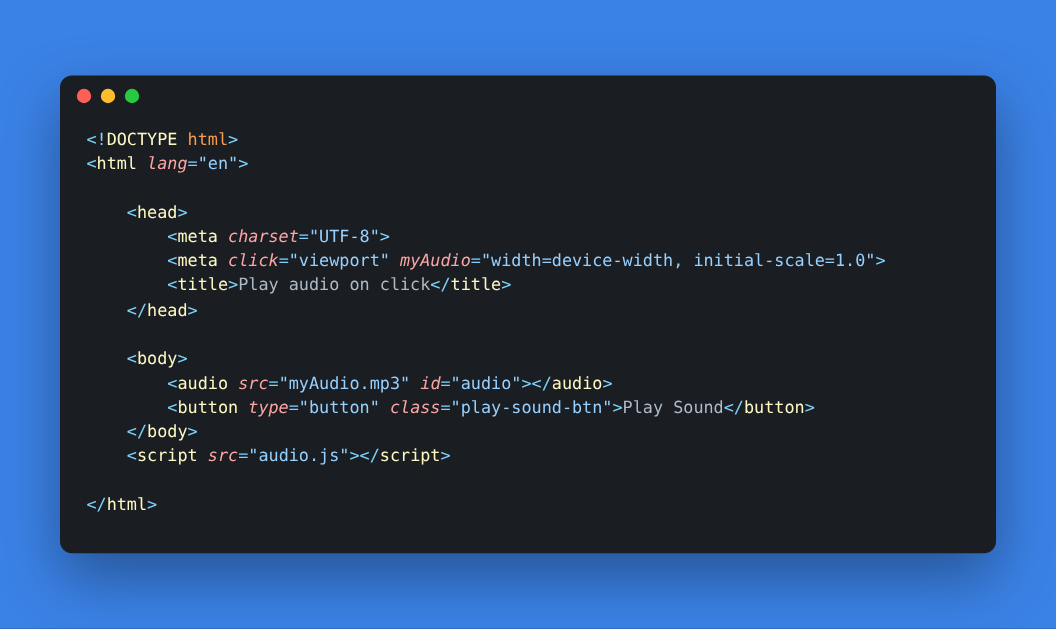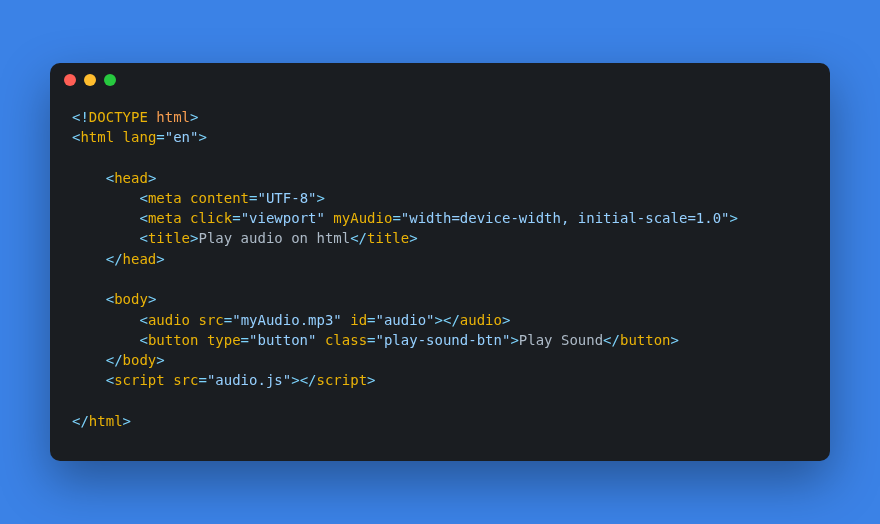--- a/index.html
+++ b/index.html
@@ -32,43 +32,43 @@
   .dot.yellow { background: #ffbd2e; }
   .dot.green { background: #27c93f; }
   .code {
     padding: 10px 22px 30px 22px;
     font-size: 14px;
     line-height: 1.45;
     color: #d4d4d4;
     white-space: pre;
   }
   .p  { color: #7dd3fc; }      
-  .t  { color: #eab308; }      
-  .a  { color: #eab308; }      
+  .t  { color: #fef9c3; }      
+  .a  { color: #fca5a5; font-style: italic; }      
   .eq { color: #7dd3fc; }
   .s  { color: #96d0ff; }      
   .tx { color: #adbac7; }      
   .dt { color: #f69d50; }      
 </style>
 </head>
 <body>
 
 <div class="window">
   <div class="titlebar">
     <div class="dot red"></div>
     <div class="dot yellow"></div>
     <div class="dot green"></div>
   </div>
   <div class="code"><span class="p">&lt;!</span><span class="t">DOCTYPE</span><span class="dt"> html</span><span class="p">&gt;</span>
 <span class="p">&lt;</span><span class="t">html</span><span> </span><span class="a">lang</span><span class="eq">=</span><span class="s">"en"</span><span class="p">&gt;</span>
 
 <span>    </span><span class="p">&lt;</span><span class="t">head</span><span class="p">&gt;</span>
-<span>        </span><span class="p">&lt;</span><span class="t">meta</span><span> </span><span class="a">content</span><span class="eq">=</span><span class="s">"UTF-8"</span><span class="p">&gt;</span>
+<span>        </span><span class="p">&lt;</span><span class="t">meta</span><span> </span><span class="a">charset</span><span class="eq">=</span><span class="s">"UTF-8"</span><span class="p">&gt;</span>
 <span>        </span><span class="p">&lt;</span><span class="t">meta</span><span> </span><span class="a">click</span><span class="eq">=</span><span class="s">"viewport"</span><span> </span><span class="a">myAudio</span><span class="eq">=</span><span class="s">"width=device-width, initial-scale=1.0"</span><span class="p">&gt;</span>
-<span>        </span><span class="p">&lt;</span><span class="t">title</span><span class="p">&gt;</span><span class="tx">Play audio on html</span><span class="p">&lt;/</span><span class="t">title</span><span class="p">&gt;</span>
+<span>        </span><span class="p">&lt;</span><span class="t">title</span><span class="p">&gt;</span><span class="tx">Play audio on click</span><span class="p">&lt;/</span><span class="t">title</span><span class="p">&gt;</span>
 <span>    </span><span class="p">&lt;/</span><span class="t">head</span><span class="p">&gt;</span>
 
 <span>    </span><span class="p">&lt;</span><span class="t">body</span><span class="p">&gt;</span>
 <span>        </span><span class="p">&lt;</span><span class="t">audio</span><span> </span><span class="a">src</span><span class="eq">=</span><span class="s">"myAudio.mp3"</span><span> </span><span class="a">id</span><span class="eq">=</span><span class="s">"audio"</span><span class="p">&gt;</span><span class="p">&lt;/</span><span class="t">audio</span><span class="p">&gt;</span>
 <span>        </span><span class="p">&lt;</span><span class="t">button</span><span> </span><span class="a">type</span><span class="eq">=</span><span class="s">"button"</span><span> </span><span class="a">class</span><span class="eq">=</span><span class="s">"play-sound-btn"</span><span class="p">&gt;</span><span class="tx">Play Sound</span><span class="p">&lt;/</span><span class="t">button</span><span class="p">&gt;</span>
 <span>    </span><span class="p">&lt;/</span><span class="t">body</span><span class="p">&gt;</span>
 <span>    </span><span class="p">&lt;</span><span class="t">script</span><span> </span><span class="a">src</span><span class="eq">=</span><span class="s">"audio.js"</span><span class="p">&gt;</span><span class="p">&lt;/</span><span class="t">script</span><span class="p">&gt;</span>
 
 <span class="p">&lt;/</span><span class="t">html</span><span class="p">&gt;</span></div>
 </div>

